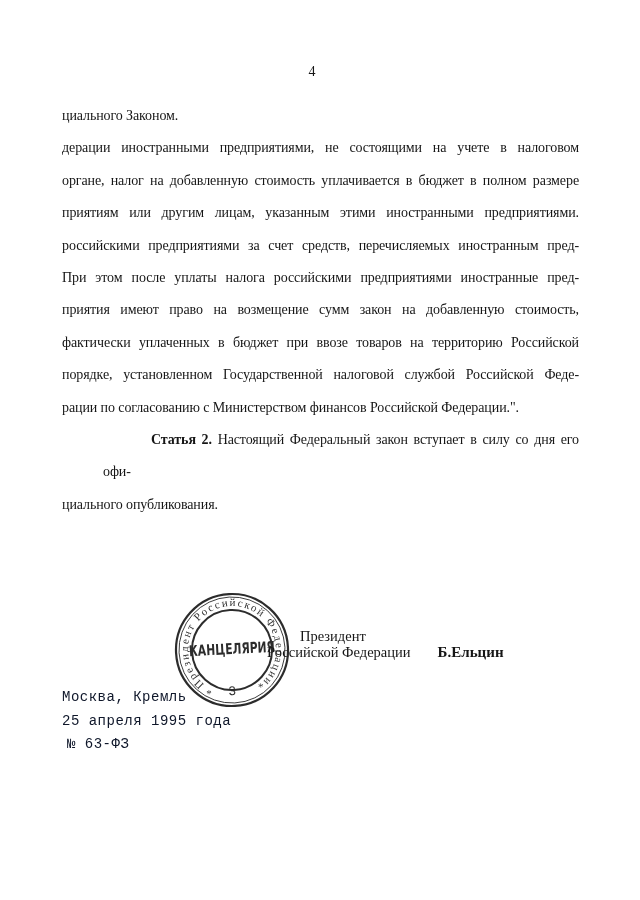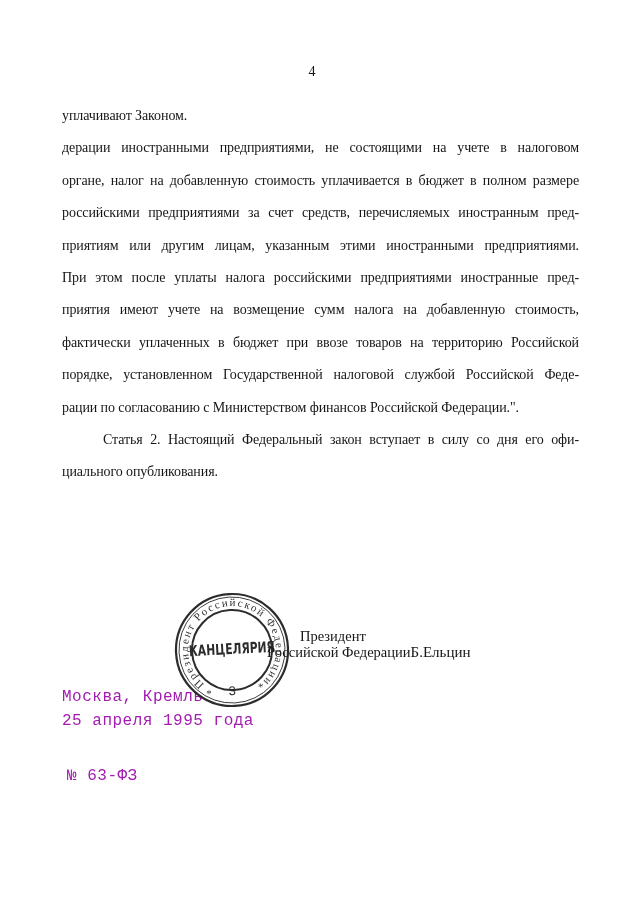--- a/index.html
+++ b/index.html
@@ -23,70 +23,70 @@
   .doc-body {
     position: absolute;
     left: 62px; top: 100px; width: 517px;
     font-size: 14px;
     letter-spacing: -0.1px;
     line-height: 32.4px;
   }
   .doc-body .line { text-align: left; white-space: normal; }
   .doc-body .line.jst { text-align: justify; text-align-last: justify; }
   .doc-body .line.ind { padding-left: 41px; }
-  .doc-body b { font-weight: normal; }
+  .doc-body b { font-weight: bold; margin-left: 48px; }
 
   .signature {
     position: absolute;
     left: 267px; top: 629px; width: 260px;
     font-size: 14.5px;
     line-height: 15.5px;
     z-index: 2;
   }
   .signature .sig-line1 { padding-left: 33px; }
   .signature .sig-line2 { display: flex; align-items: baseline; }
-  .signature .sig-name { font-weight: normal; margin-left: 0; font-size: 15px; }
+  .signature .sig-name { font-weight: bold; margin-left: 27px; font-size: 15px; }
 
   .stamp {
     position: absolute;
     left: 144px; top: 562px;
     width: 176px; height: 176px;
     z-index: 3;
     pointer-events: none;
     opacity: 0.93;
   }
   .stamp svg { display: block; }
 
   .footer-block {
     position: absolute;
     left: 62px; top: 686px;
     font-family: "Liberation Mono", "DejaVu Sans Mono", monospace;
-    font-size: 16px;
+    font-size: 14px;
     line-height: 23.5px;
     letter-spacing: 0.5px;
-    color: #a21caf;
+    color: #0f172a;
     z-index: 1;
   }
-  .footer-block .f-line3 { padding-left: 5px; margin-top: 32px; }
+  .footer-block .f-line3 { padding-left: 5px; }
 </style>
 </head>
 <body>
 
 <div class="page">
 
   <div class="page-number">4</div>
 
   <div class="doc-body">
-      <div class="line">уплачивают Законом.</div>
+      <div class="line">циального Законом.</div>
       <div class="line jst">дерации иностранными предприятиями, не состоящими на учете в налоговом</div>
       <div class="line jst">органе, налог на добавленную стоимость уплачивается в бюджет в полном размере</div>
+      <div class="line jst">приятиям или другим лицам, указанным этими иностранными предприятиями.</div>
       <div class="line jst">российскими предприятиями за счет средств, перечисляемых иностранным пред-</div>
-      <div class="line jst">приятиям или другим лицам, указанным этими иностранными предприятиями.</div>
       <div class="line jst">При этом после уплаты налога российскими предприятиями иностранные пред-</div>
-      <div class="line jst">приятия имеют учете на возмещение сумм налога на добавленную стоимость,</div>
+      <div class="line jst">приятия имеют право на возмещение сумм закон на добавленную стоимость,</div>
       <div class="line jst">фактически уплаченных в бюджет при ввозе товаров на территорию Российской</div>
       <div class="line jst">порядке, установленном Государственной налоговой службой Российской Феде-</div>
       <div class="line">рации по согласованию с Министерством финансов Российской Федерации.".</div>
       <div class="line jst ind"><b>Статья 2.</b>&nbsp;Настоящий Федеральный закон вступает в силу со дня его офи-</div>
       <div class="line">циального опубликования.</div>
     </div>
 
   <div class="signature">
     <div class="sig-line1">Президент</div>
     <div class="sig-line2">

